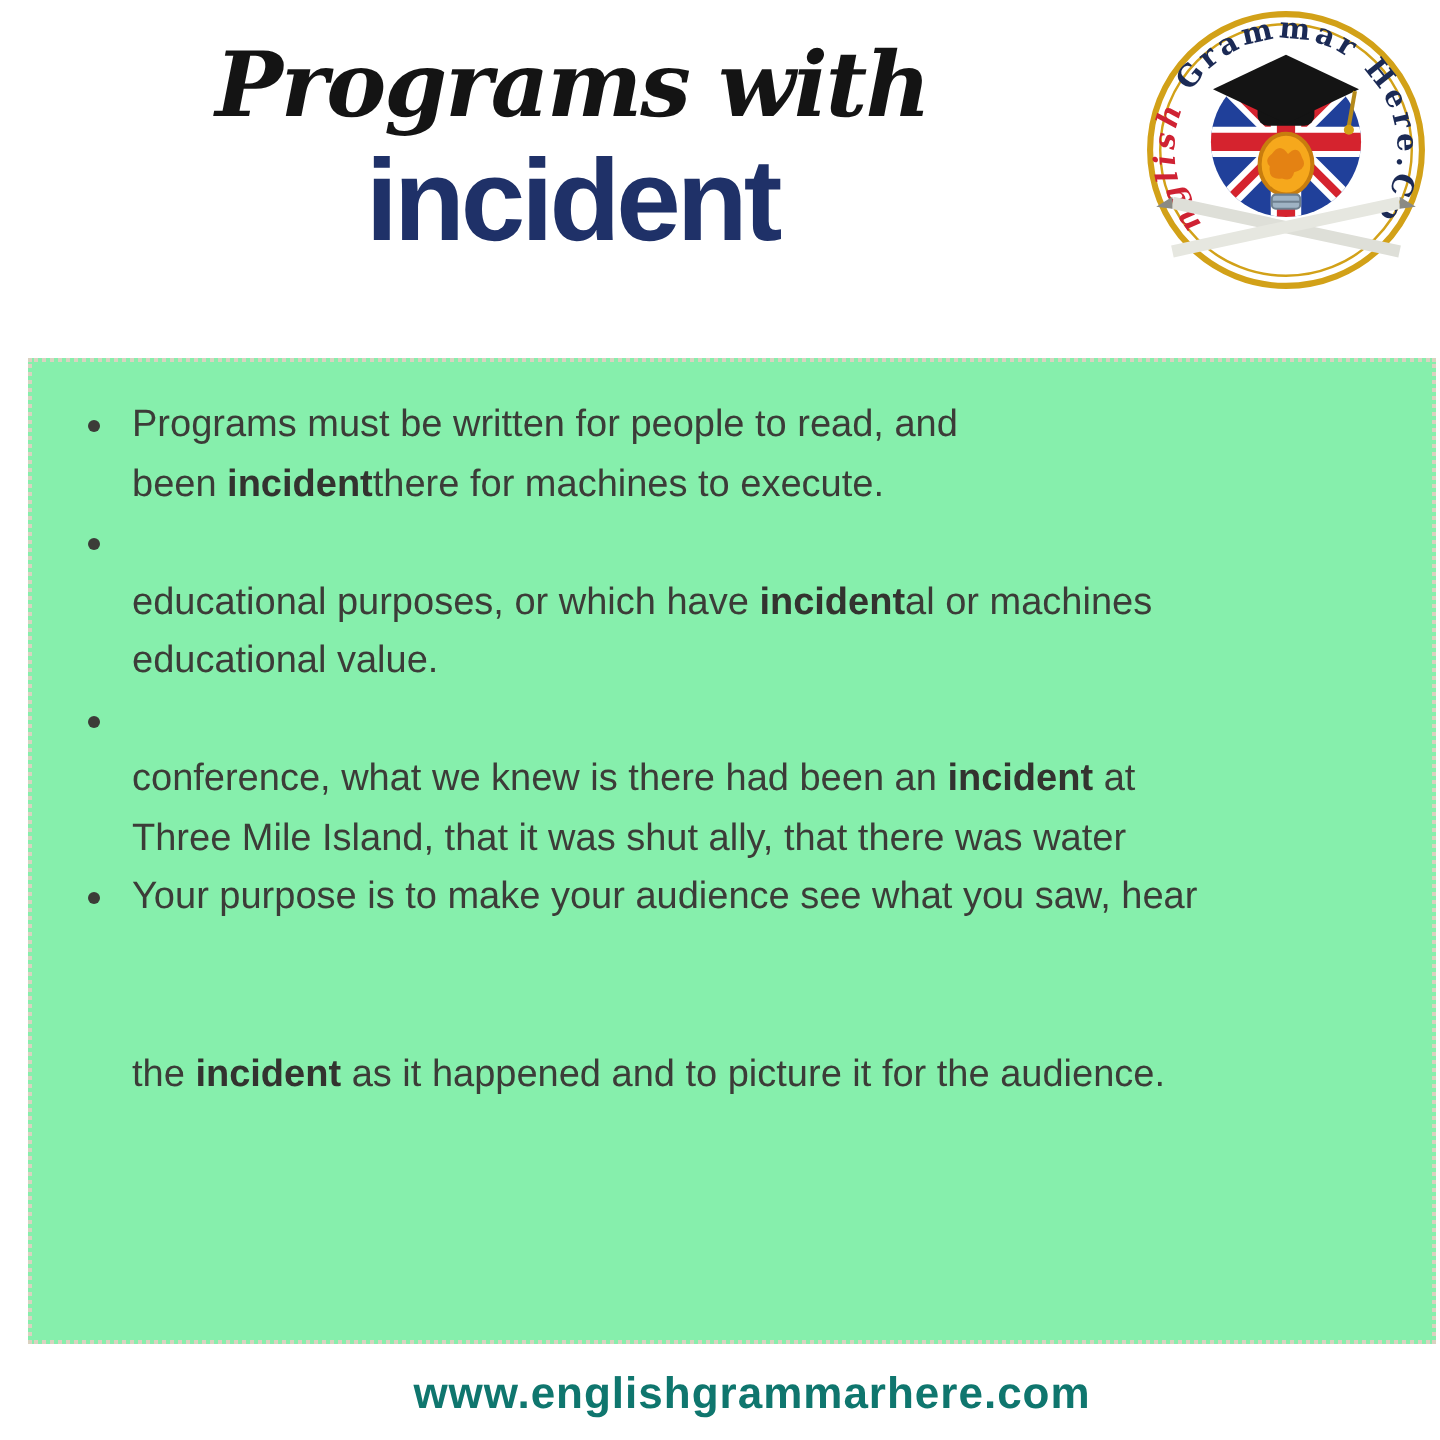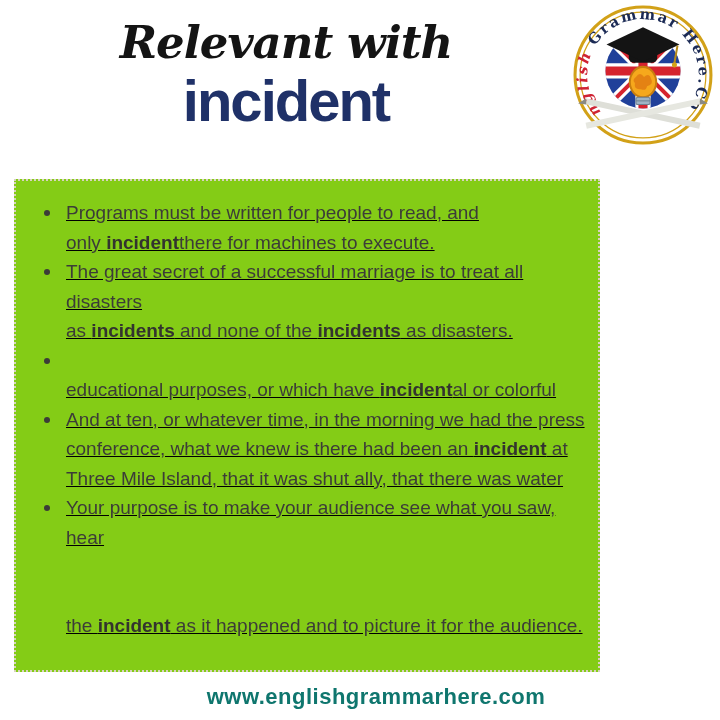--- a/index.html
+++ b/index.html
@@ -19,24 +19,23 @@
   }
   .logo{position:absolute;top:4px;right:6px;width:142px;height:142px;}
   .logo svg{display:block;width:100%;height:100%;}
   .logo-arc-text{
     font-family:"DejaVu Serif",serif;font-size:14.5px;font-weight:bold;letter-spacing:2px;
   }
   .logo-arc-english{fill:#cf2233;font-style:italic;}
   .logo-arc-rest{fill:#1b2a55;}
   
   .sentence-box{
-    position:absolute;left:14px;top:179px;width:586px;height:493px;
-    box-sizing:border-box;background:#84cc16;border:2px dotted #d9d2c0;
+    position:absolute;left:14px;top:179px;width:704px;height:493px;
+    box-sizing:border-box;background:#86efac;border:2px dotted #d9d2c0;
     padding:17px 8px 0 12px;
-    text-decoration:underline;
   }
   ul.sentence-list{list-style:none;margin:0;padding:0;}
   li.sentence{
     position:relative;padding-left:38px;
     font-size:19px;line-height:29.5px;color:#3c3c38;
   }
   li.sentence::before{
     content:"";position:absolute;left:16px;top:12px;width:6px;height:6px;
     border-radius:50%;background:#3c3c38;
   }
@@ -46,21 +45,21 @@
     position:absolute;left:16px;bottom:10px;width:100%;text-align:center;
     font-weight:bold;font-size:22px;letter-spacing:0.5px;color:#0f766e;
   }
 </style>
 </head>
 <body>
 
 <div class="page">
 
   <div class="titles">
-    <div class="title-prefix">Relevant with</div>
+    <div class="title-prefix">Programs with</div>
     <div class="title-keyword">incident</div>
   </div>
 
   <div class="logo">
     <svg viewBox="0 0 140 140" xmlns="http://www.w3.org/2000/svg">
       <defs>
         <clipPath id="flagClip">
             <circle cx="70" cy="66" r="37"></circle>
           </clipPath>
         <path id="arcPath" d="M 26,103 A 55,55 0 1 1 114,103" fill="none"></path>
@@ -107,23 +106,22 @@
         <ellipse cx="70" cy="77" rx="13" ry="15" fill="#f6a81c" stroke="#c87d0e" stroke-width="2"></ellipse>
         <path d="M 63,72 q 4,-6 8,0 q 5,-5 7,2 q 3,5 -4,7 q -1,5 -6,3 q -7,1 -6,-6 q -3,-3 1,-6 Z" fill="#e07b12" opacity="0.85"></path>
         <rect x="63" y="92" width="14" height="7" rx="2" fill="#9fb3c4" stroke="#6e8090" stroke-width="1"></rect>
         <line x1="63" y1="95.5" x2="77" y2="95.5" stroke="#6e8090" stroke-width="1"></line>
       </g>
     </svg>
   </div>
 
   <div class="sentence-box">
     <ul class="sentence-list">
-        <li class="sentence"><span>Programs must be written for people to read, and</span><br><span>only </span><span class="kw">incident</span><span>there for machines to execute.</span></li>
-        <li class="sentence"><span>The great secret of a successful marriage is to treat all disasters</span><br><span>as </span><span class="kw">incidents</span><span> and none of the </span><span class="kw">incidents</span><span> as disasters.</span></li>
-        <li class="sentence"><br><span>educational purposes, or which have </span><span class="kw">incident</span><span>al or colorful</span><br></li>
-        <li class="sentence"><span>And at ten, or whatever time, in the morning we had the press</span><br><span>conference, what we knew is there had been an </span><span class="kw">incident</span><span> at</span><br><span>Three Mile Island, that it was shut ally, that there was water</span><br></li>
+        <li class="sentence"><span>Programs must be written for people to read, and</span><br><span>been </span><span class="kw">incident</span><span>there for machines to execute.</span></li>
+        <li class="sentence"><br><span>educational purposes, or which have </span><span class="kw">incident</span><span>al or machines</span><br><span>educational value.</span></li>
+        <li class="sentence"><br><span>conference, what we knew is there had been an </span><span class="kw">incident</span><span> at</span><br><span>Three Mile Island, that it was shut ally, that there was water</span><br></li>
         <li class="sentence"><span>Your purpose is to make your audience see what you saw, hear</span><br><br><br><span>the </span><span class="kw">incident</span><span> as it happened and to picture it for the audience.</span></li>
       </ul>
   </div>
 
   <div class="footer-url">www.englishgrammarhere.com</div>
 
 </div>
 
 </body></html>

